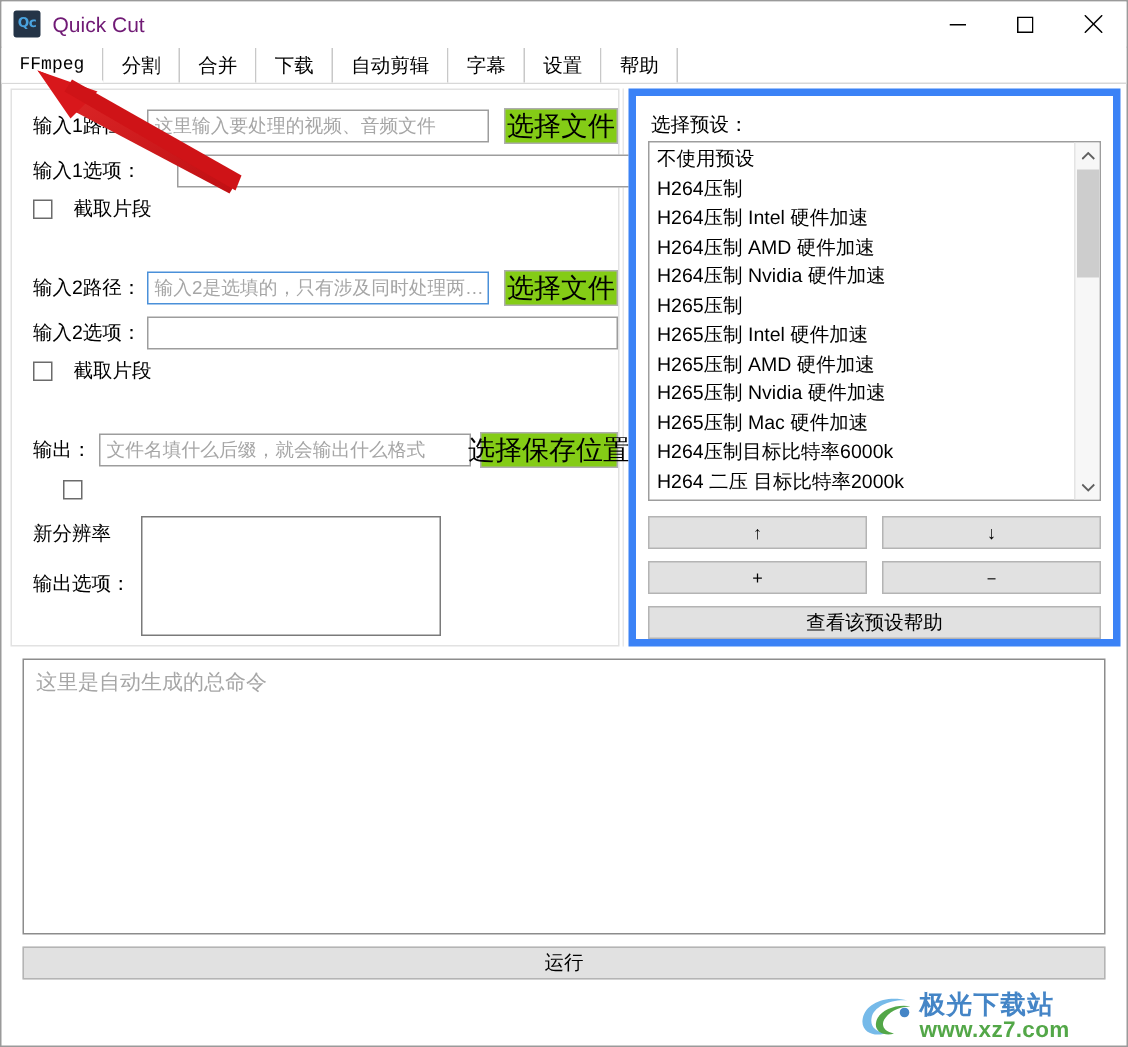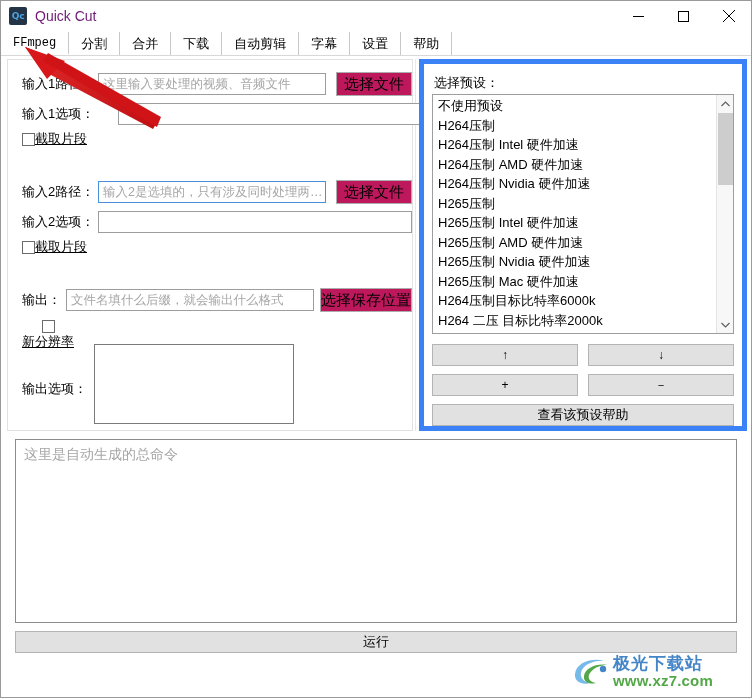--- a/index.html
+++ b/index.html
@@ -103,28 +103,28 @@
     color: #a6a6a6;
     padding: 0 4px;
     display: flex; align-items: center;
     overflow: hidden; white-space: nowrap;
   }
   .txtfield.focused { border: 1px solid #4a90d9; }
   .txtfield.empty { color: #000; }
 
   .btn {
     height: 24px;
-    background: #be185d;
+    background: #84cc16;
     border: 1px solid #adadad;
-    font-size: 15px; color: #000;
+    font-size: 18px; color: #000;
     display: flex; align-items: center; justify-content: center;
     white-space: nowrap;
   }
 
-  .chk-row { display: flex; align-items: center; gap: 0; text-decoration: underline; }
+  .chk-row { display: flex; align-items: center; gap: 14px; }
   .chkbox {
     width: 13px; height: 13px;
     border: 1px solid #6b6b6b;
     background: #fff;
   }
   .chk-lbl { font-size: 13px; color: #000; }
 
   .textarea {
     border: 1px solid #7a7a7a;
     background: #ffffff;
@@ -206,21 +206,21 @@
   .red-arrow {
     position: absolute; left: 20px; top: 40px;
     width: 160px; height: 95px;
     pointer-events: none;
   }
 
   
   .watermark {
     position: absolute; right: 4px; bottom: 2px;
     width: 176px; height: 40px;
-    display: flex; align-items: flex-start;
+    display: flex; align-items: flex-end;
     opacity: 0.95;
   }
   .wm-text { display: flex; flex-direction: column; line-height: 1.05; }
   .wm-cn {
     font-size: 17px; font-weight: bold;
     color: #3b7fc4;
     letter-spacing: 1px;
   }
   .wm-url {
     font-size: 15px; font-weight: bold;

